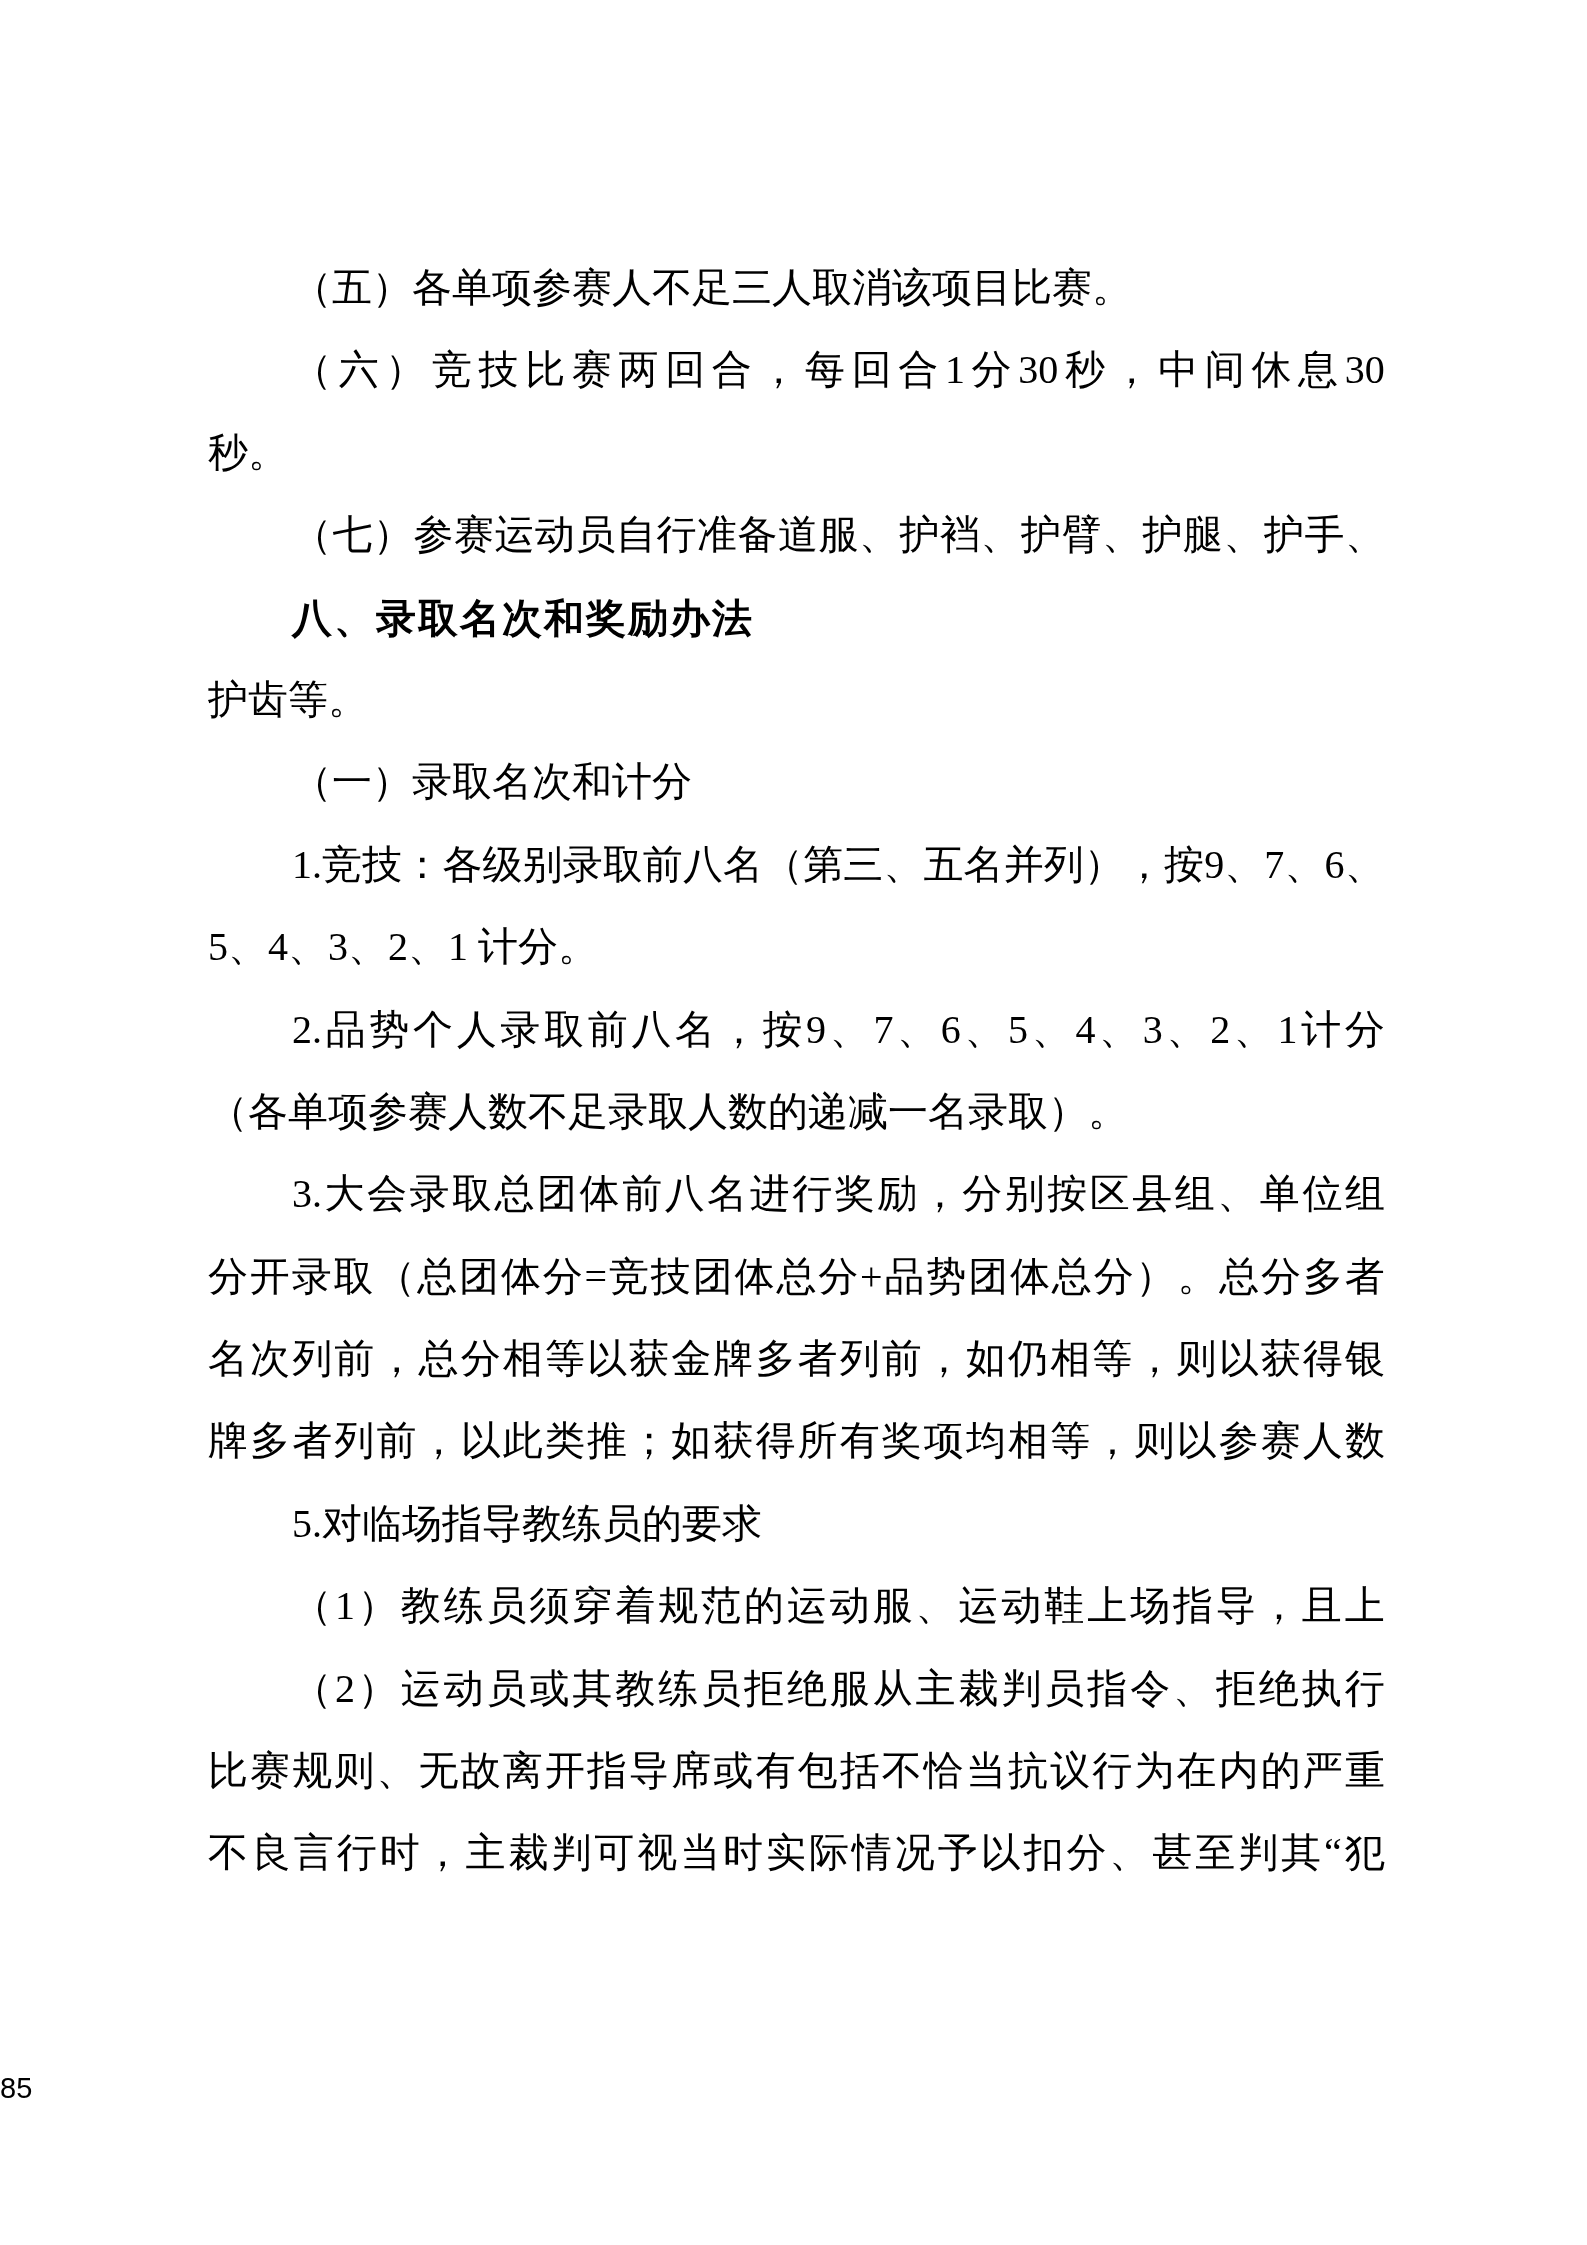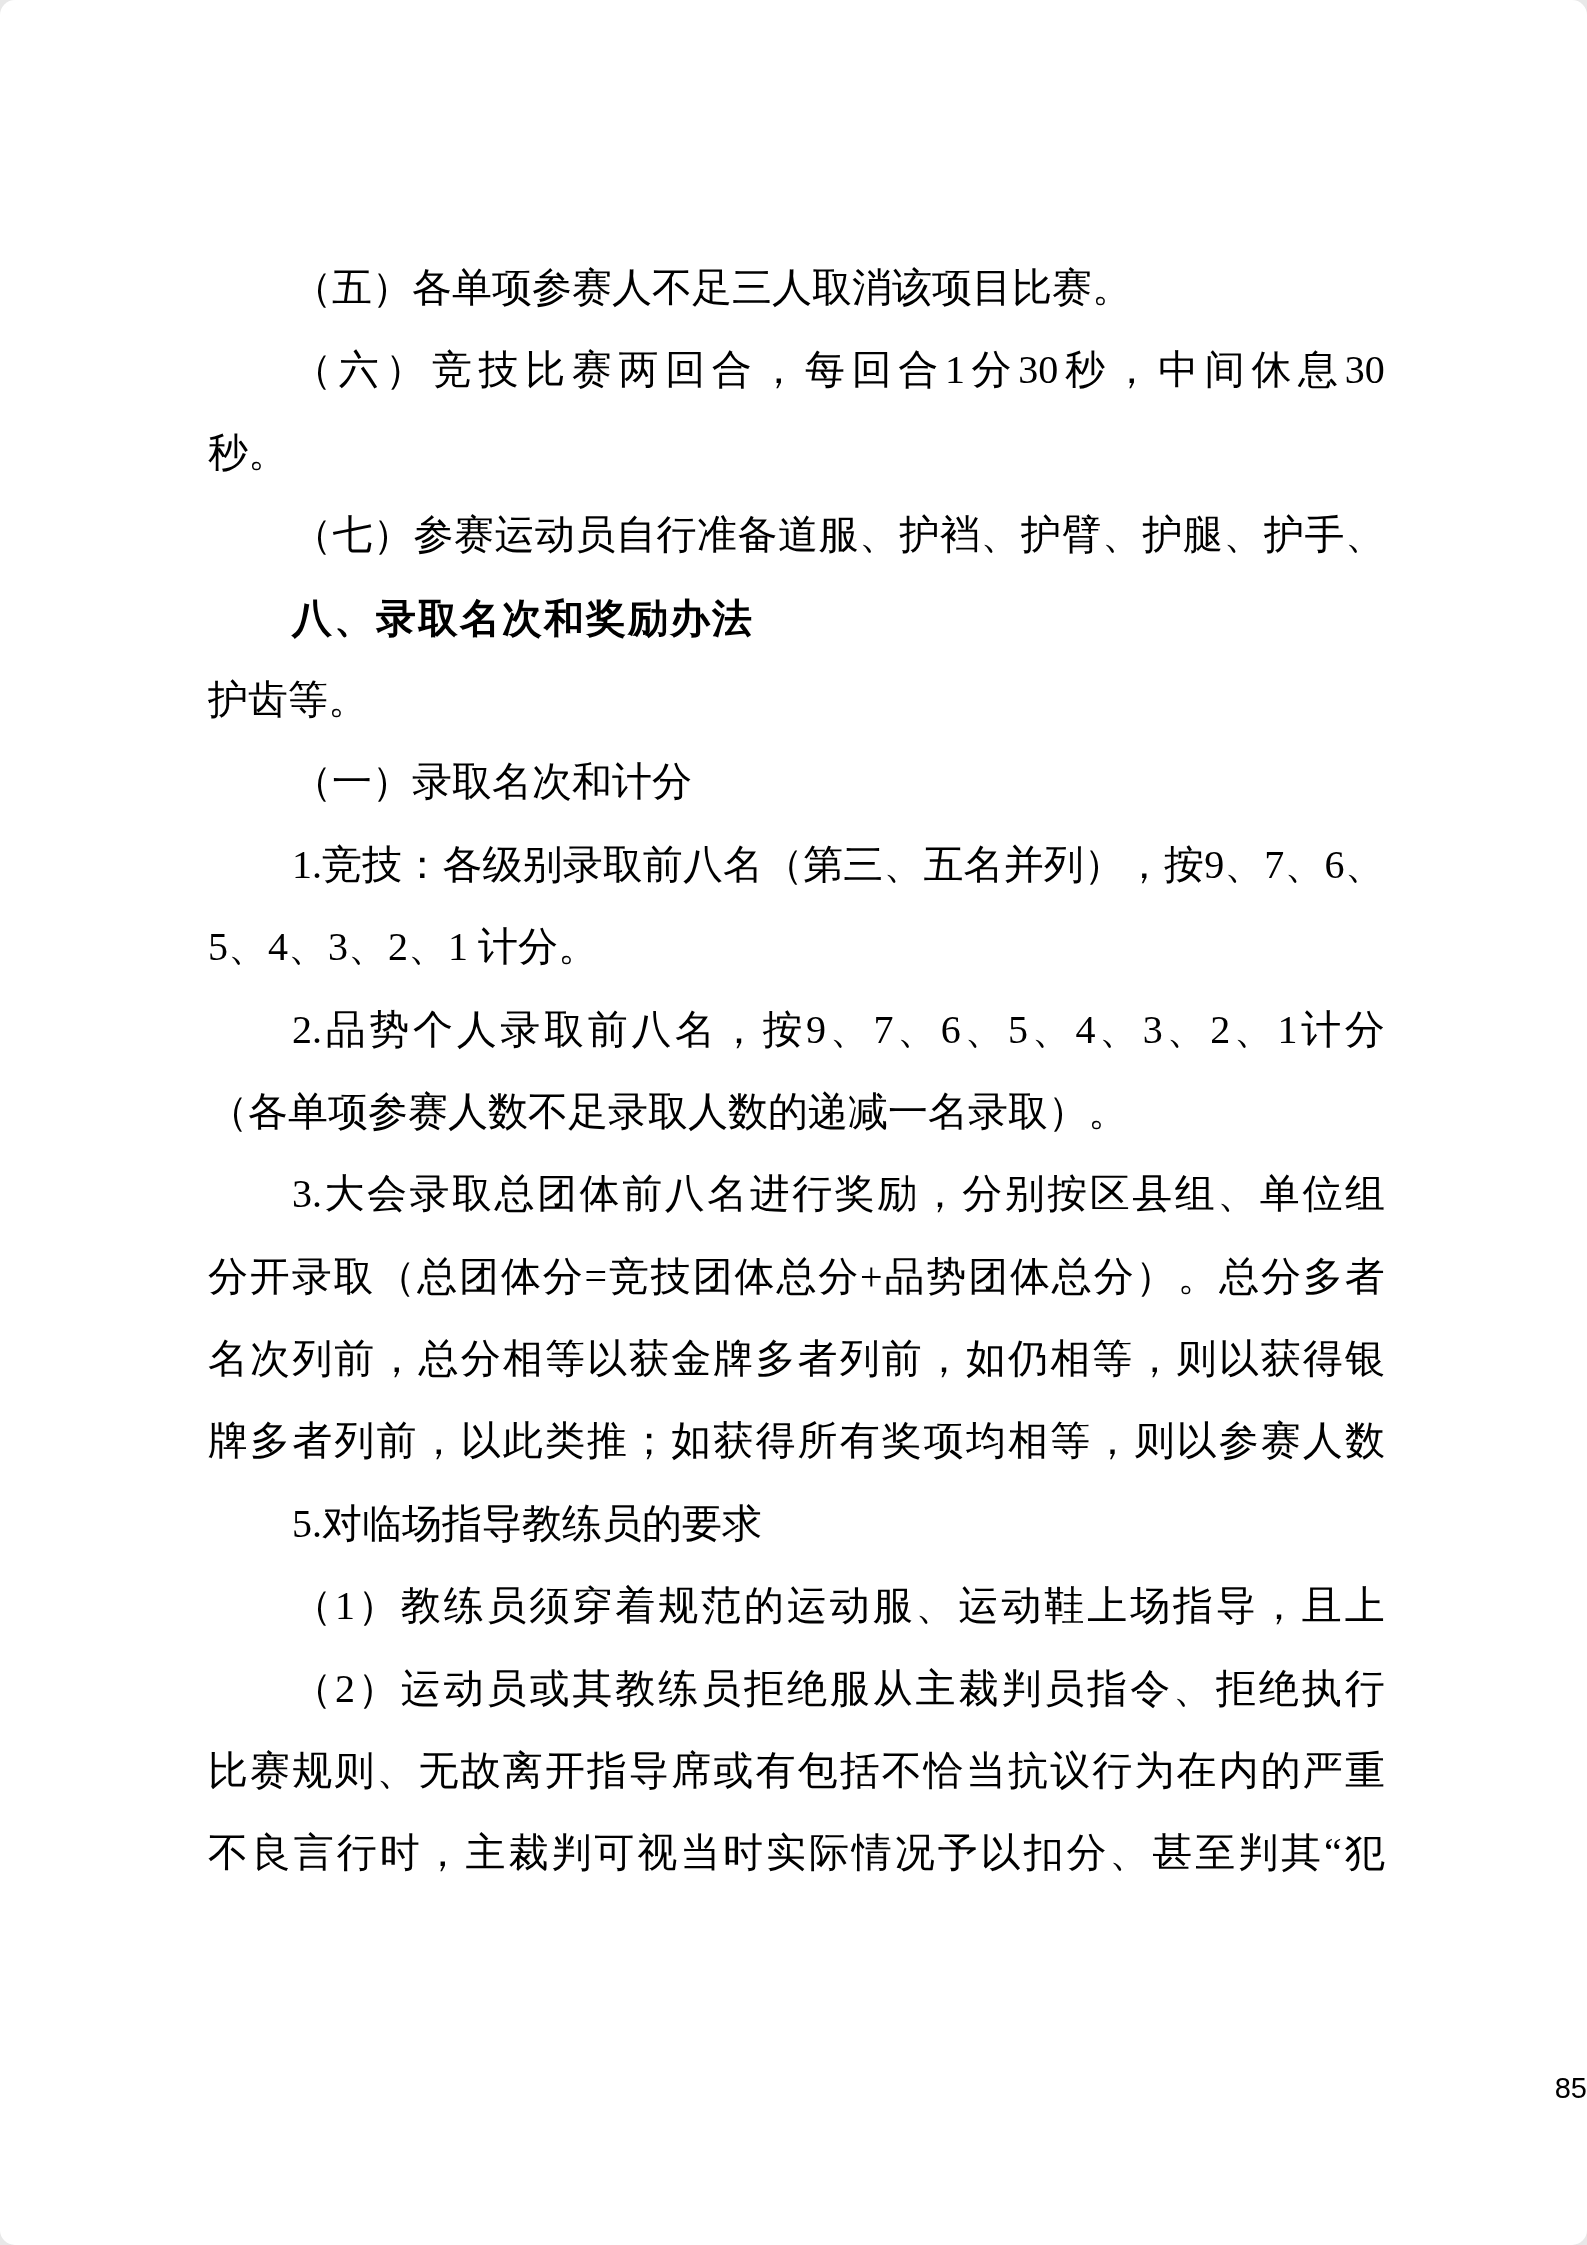--- a/index.html
+++ b/index.html
@@ -9,21 +9,20 @@
   }
   .page {
     position: relative;
     width: 1587px;
     height: 2245px;
     margin: 0 auto;
     background: #ffffff;
     color: #000000;
     font-family: "Liberation Serif", "DejaVu Serif", serif;
     overflow: hidden;
-    border-radius: 15px;
   }
   .doc-body {
     position: absolute;
     left: 208px;
     top: 247px;
     width: 1177px;
   }
   .line {
     height: 82.4px;
     line-height: 82.4px;
@@ -46,21 +45,21 @@
   .line.heading {
     font-family: "Liberation Sans", "DejaVu Sans", sans-serif;
     font-weight: 700;
     letter-spacing: 2px;
   }
   .page-number {
     position: absolute;
     left: 0;
     right: 0;
     top: 2072px;
-    text-align: right;
+    text-align: left;
     font-size: 29px;
     font-family: "Liberation Sans", "DejaVu Sans", sans-serif;
   }
 </style>
 </head>
 <body>
 
 <div class="page">
   <div class="doc-body">
       <div class="line indent">（五）各单项参赛人不足三人取消该项目比赛。</div>

